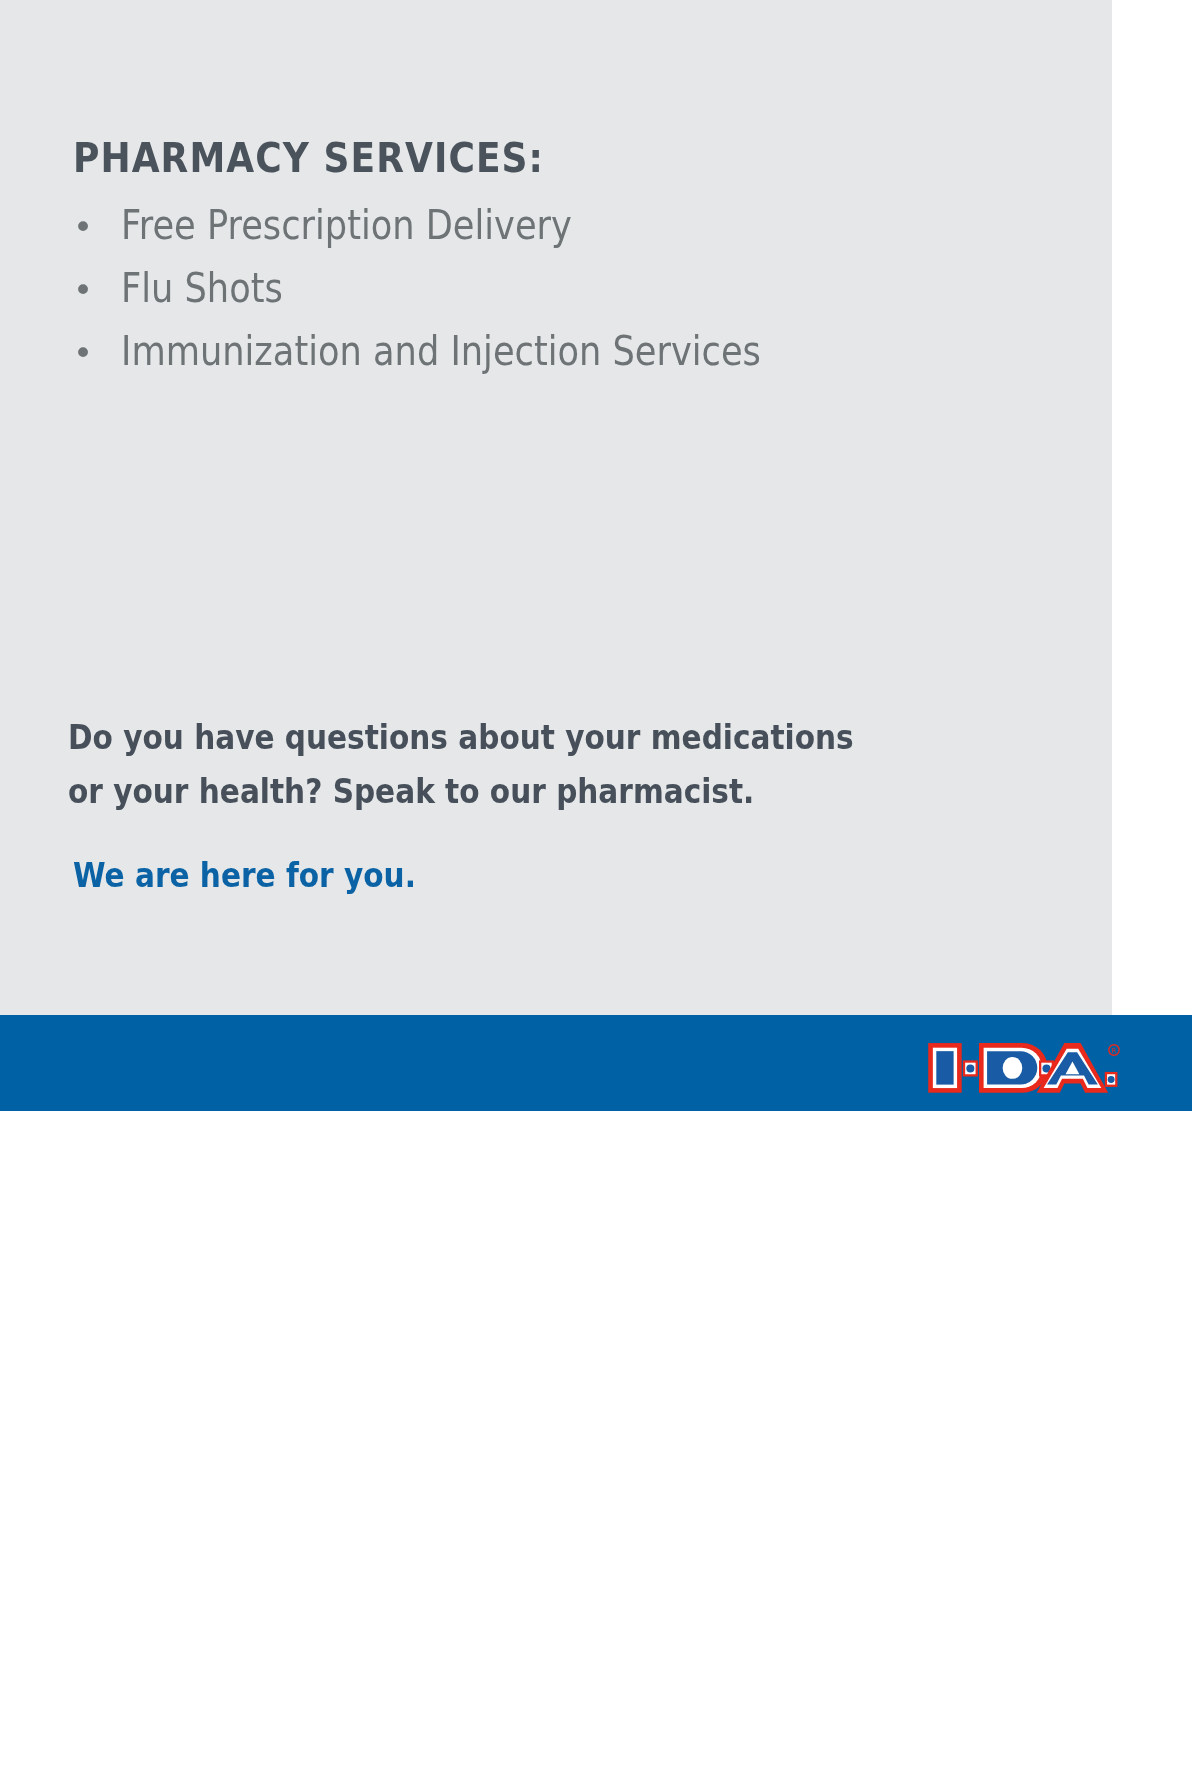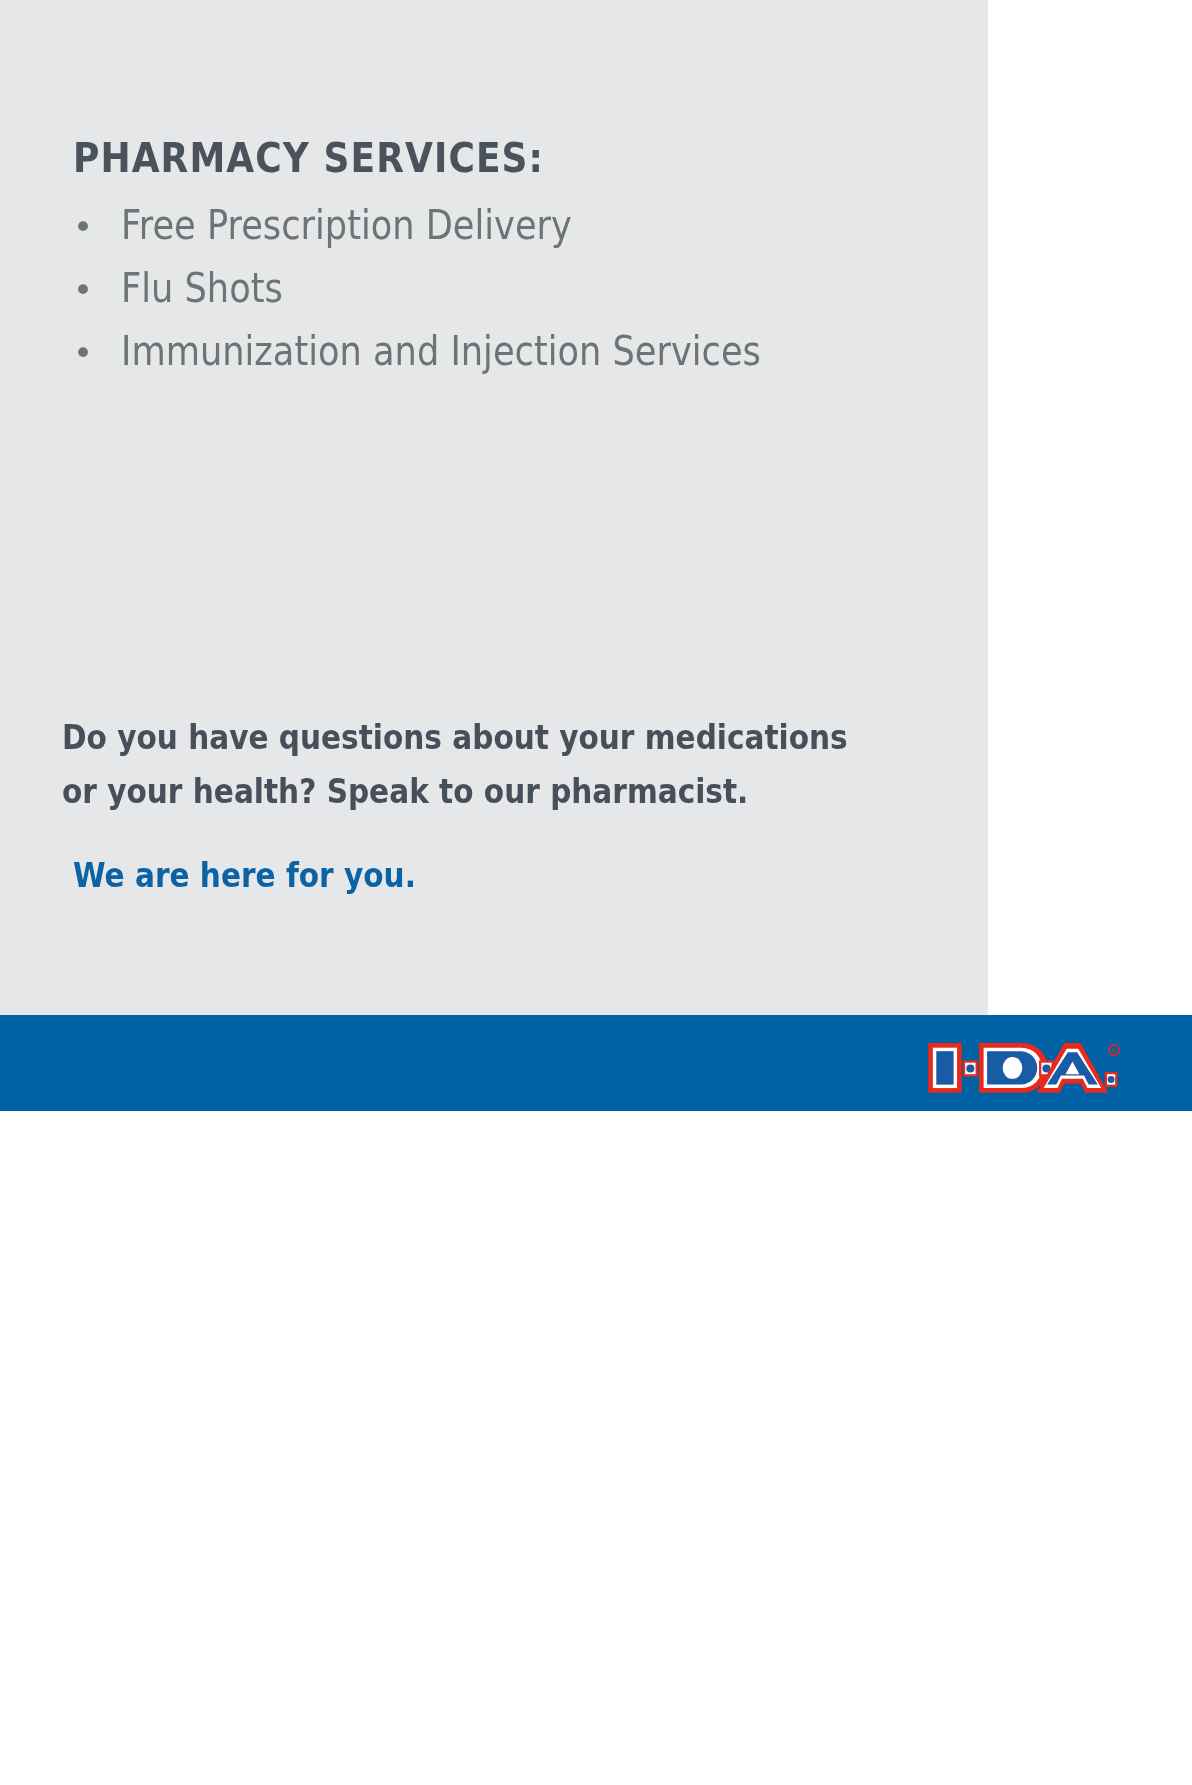--- a/index.html
+++ b/index.html
@@ -12,23 +12,24 @@
     background: #ffffff;
     font-family: "Liberation Sans", sans-serif;
     overflow: hidden;
     position: relative;
   }
 
   
   #services-panel {
     position: absolute;
     left: 0; top: 0;
-    width: 988px;
+    width: 1100px;
     height: 1015px;
     background: #e5e7e8;
+    padding-left: 12px;
   }
 
   #services-heading {
     position: absolute;
     left: 73px;
     top: 108px;
     font-size: 40px;
     font-weight: bold;
     letter-spacing: 1.2px;
     color: #4a525b;
@@ -65,21 +66,21 @@
   }
   #services-list .svc-label {
     display: inline-block;
     transform: scaleX(0.88);
     transform-origin: left center;
   }
 
   
   #question-block {
     position: absolute;
-    left: 62px;
+    left: 68px;
     top: 710px;
     width: 960px;
   }
   .question-line {
     font-family: "DejaVu Sans", sans-serif;
     font-size: 34px;
     font-weight: bold;
     color: #47505a;
     line-height: 54px;
     white-space: nowrap;

